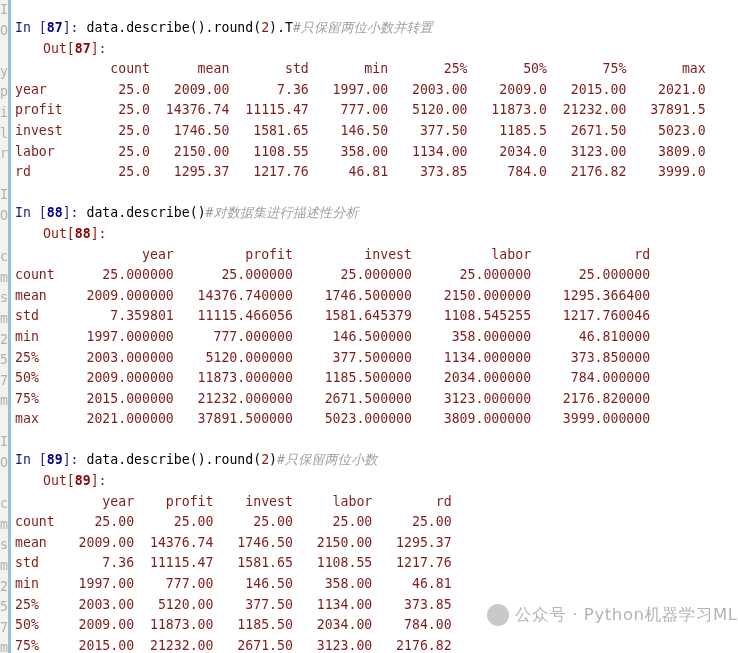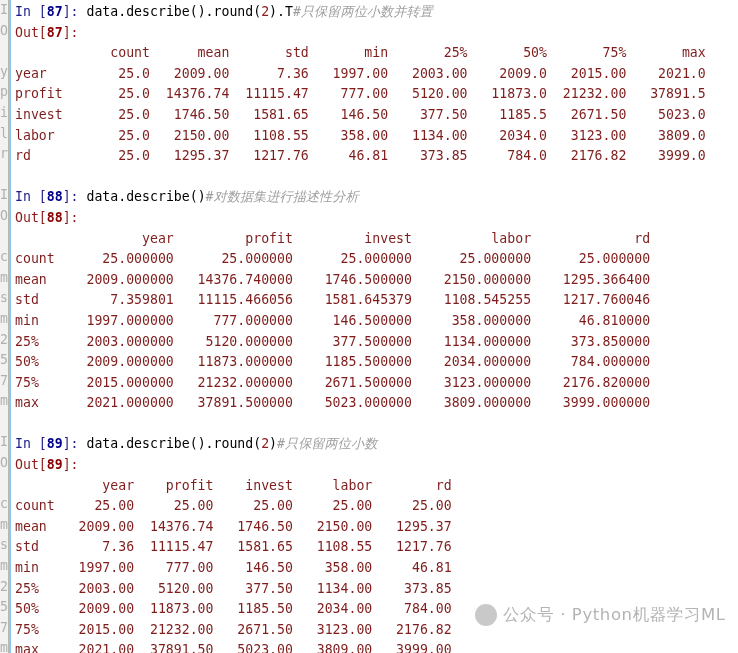--- a/index.html
+++ b/index.html
@@ -50,43 +50,43 @@
     width: 2px;
     flex: 0 0 2px;
     background: #8ec6e8;
   }
 
   
   .console-surface {
     flex: 1 1 auto;
     position: relative;
     background: #ffffff;
-    padding: 2px 0 0 4px;
+    padding: 18px 0 0 4px;
     overflow: hidden;
   }
 
   .cell { white-space: pre; }
   .line { white-space: pre; height: 20.6px; }
   .spacer { height: 20.6px; }
 
   .prompt-in  { color: #1a1a8c; }
   .prompt-in b { color: #00008b; font-weight: bold; }
-  .prompt-out { color: #8b1a1a; }
+  .prompt-out { color: #8b1a1a; margin-left: 28px; }
   .prompt-out b { color: #8b0000; font-weight: bold; }
   .code       { color: #000000; }
   .num-lit    { color: #8b1a1a; }
   .comment    { color: #a0a0a0; font-style: italic; }
 
   .table-block { white-space: pre; color: #7f1d1d; }
   .table-row { white-space: pre; height: 20.6px; }
 
   
   .watermark {
     position: absolute;
-    left: 464px;
+    left: 476px;
     top: 604px;
     display: flex;
     align-items: center;
     gap: 6px;
     pointer-events: none;
   }
   .wm-logo {
     width: 22px;
     height: 22px;
     border-radius: 50%;

